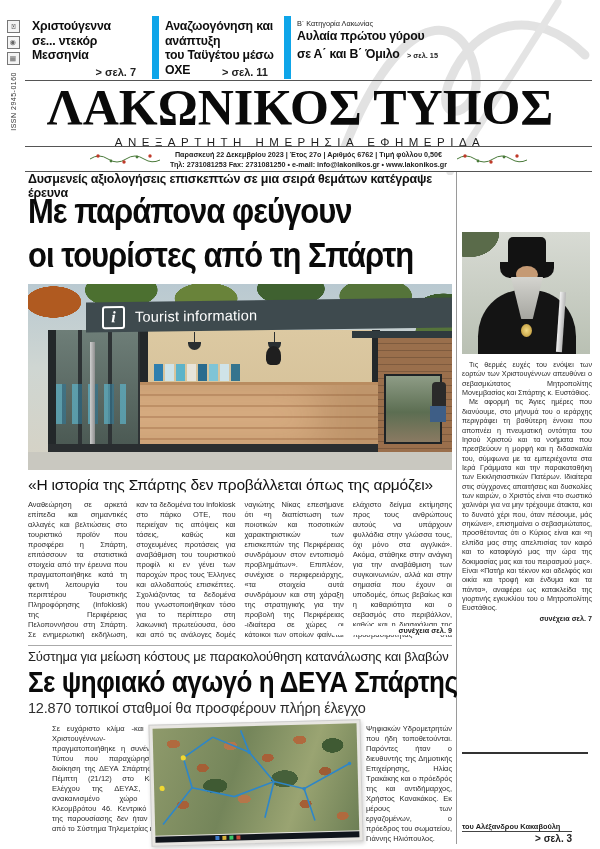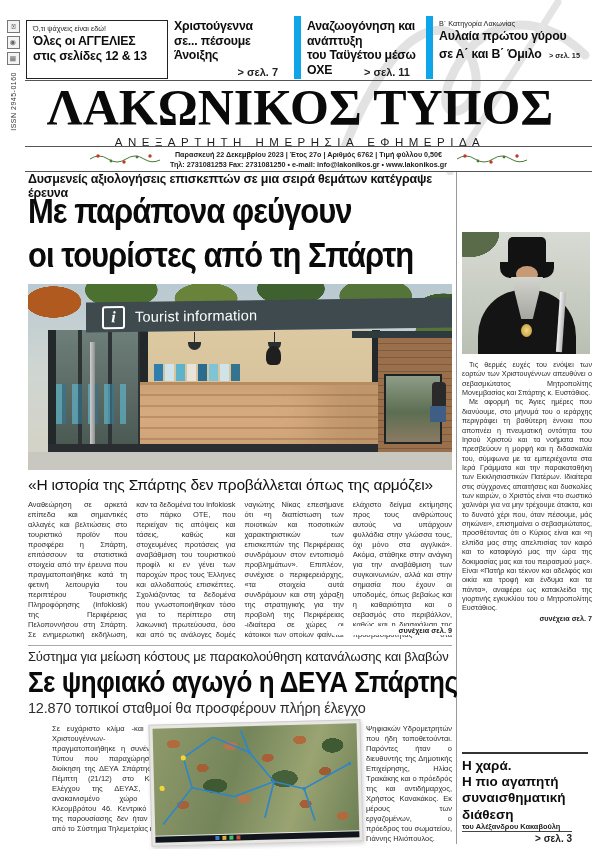--- a/index.html
+++ b/index.html
@@ -167,28 +167,23 @@
   </svg>
 
   <div class="issn-rail">
     <span class="rail-icon">✉</span>
     <span class="rail-icon">◉</span>
     <span class="rail-icon">▦</span>
     <span class="issn-text">ISSN 2945-0160</span>
   </div>
 
   <div class="teasers">
-    <div class="teaser t-box">
-      <div class="t-small">Ό,τι ψάχνεις είναι εδώ!</div>
-      <div class="t-bold">Όλες οι ΑΓΓΕΛΙΕΣ</div>
-      <div class="t-bold">στις σελίδες 12 &amp; 13</div>
-    </div>
     <div class="teaser t-plain" style="max-width:126px;margin-left:0;">
       <div class="t-bold">Χριστούγεννα</div>
-      <div class="t-bold">σε... πέσουμε Άνοιξης</div>
+      <div class="t-bold">σε... ντεκόρ Μεσσηνία</div>
       <div class="t-page">&gt; σελ. 7</div>
     </div>
     <div class="teaser t-plain t-rule" style="max-width:132px;">
       <div class="t-bold">Αναζωογόνηση και ανάπτυξη</div>
       <div class="t-bold">του Ταϋγέτου μέσω ΟΧΕ</div>
       <div class="t-page">&gt; σελ. 11</div>
     </div>
     <div class="teaser t-plain t-rule">
       <div class="t-small">Β΄ Κατηγορία Λακωνίας</div>
       <div class="t-bold">Αυλαία πρώτου γύρου</div>
@@ -332,20 +327,16 @@
     <div class="met-staff"></div>
   </div>
 
   <div class="sb-body">
     <p>Τις θερμές ευχές του ενόψει των εορτών των Χριστουγέννων απευθύνει ο σεβασμιώτατος Μητροπολίτης Μονεμβασίας και Σπάρτης κ. Ευστάθιος.</p>
     <p>Με αφορμή τις Άγιες ημέρες που διανύουμε, στο μήνυμά του ο ιεράρχης περιγράφει τη βαθύτερη έννοια που αποπνέει η πνευματική οντότητα του Ιησού Χριστού και τα νοήματα που πρεσβεύουν η μορφή και η διδασκαλία του, σύμφωνα με τα εμπεριέχοντα στα Ιερά Γράμματα και την παρακαταθήκη των Εκκλησιαστικών Πατέρων. Ιδιαίτερα στις σύγχρονες απαιτήσεις και δυσκολίες των καιρών, ο Χριστός είναι «το σωστικό χαλινάρι για να μην τρέχουμε άτακτα, και το δυνατό χέρι που, όταν πέσουμε, μάς σηκώνει», επισημαίνει ο σεβασμιώτατος, προσθέτοντας ότι ο Κύριος είναι και «η ελπίδα μας στης απελπισίας τον καιρό και το καταφύγιό μας την ώρα της δοκιμασίας μας και του πειρασμού μας». Είναι «Πατήρ και τέκνον και αδελφός και οικία και τροφή και ένδυμα και τα πάντα», αναφέρει ως κατακλείδα της γιορτινής εγκυκλίου του ο Μητροπολίτης Ευστάθιος.</p>
     <div class="sb-continued">συνέχεια σελ. 7</div>
   </div>
 
   <div class="sb-rule"></div>
-  <div class="promo-title">Η χαρά.
-Η πιο αγαπητή
-συναισθηματική
-διάθεση</div>
   <div class="promo-author">του Αλέξανδρου Κακαβούλη</div>
   <div class="promo-pageline">&gt; σελ. 3</div>
 
 </div>
 
 </body></html>

